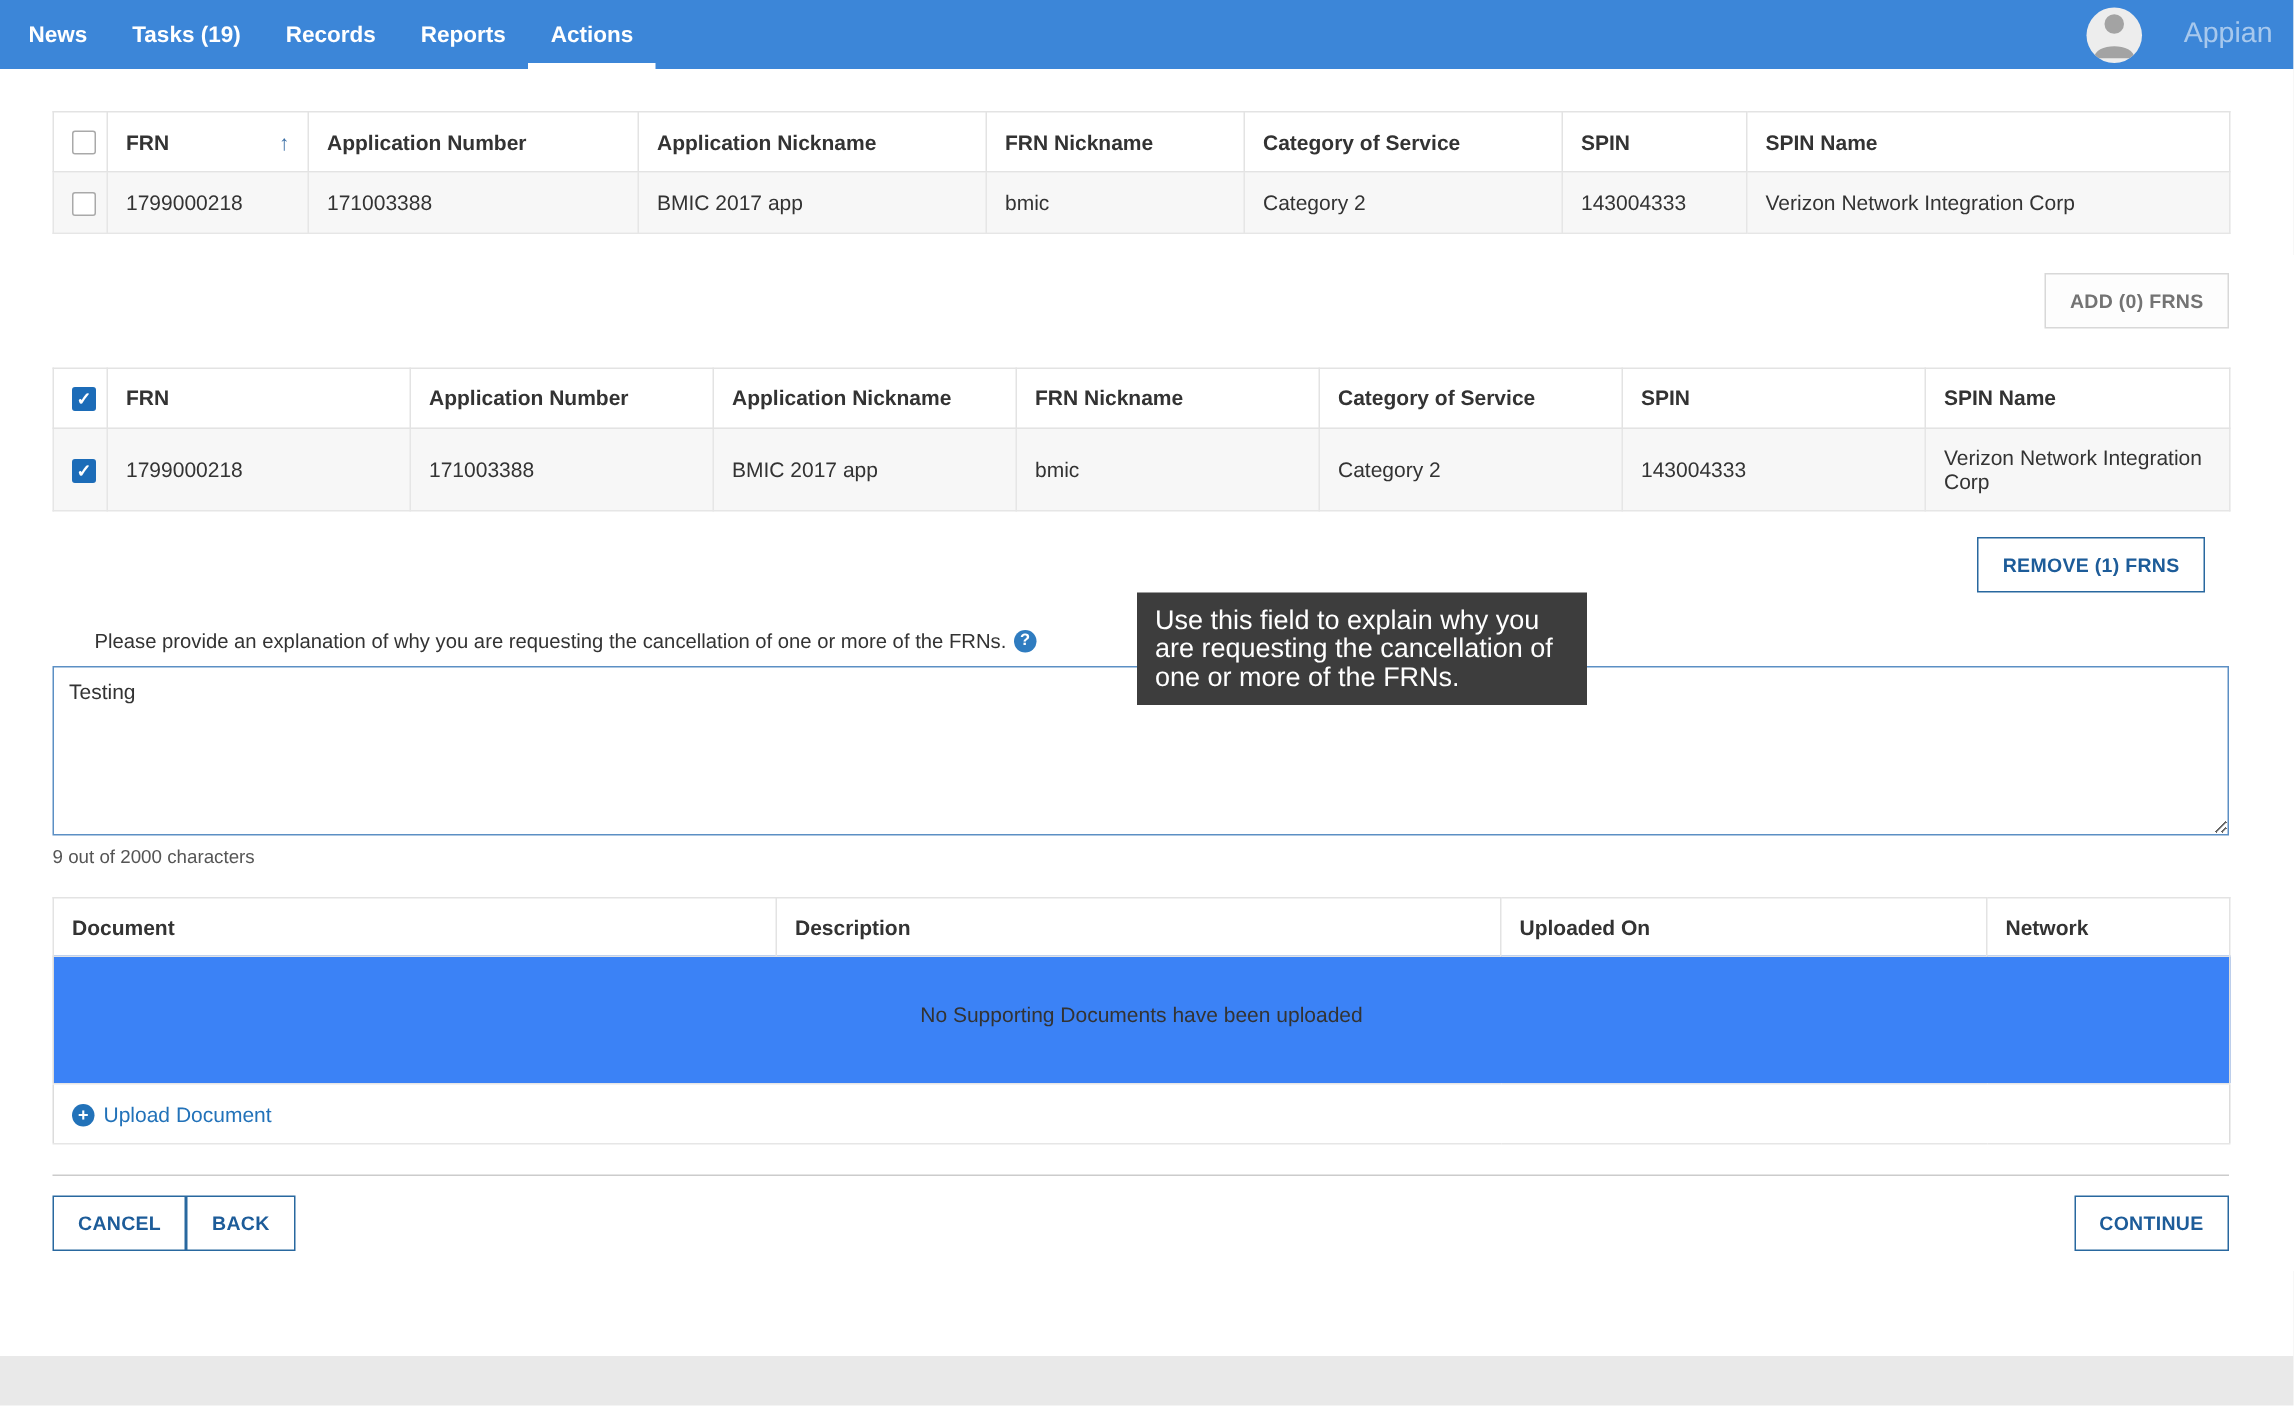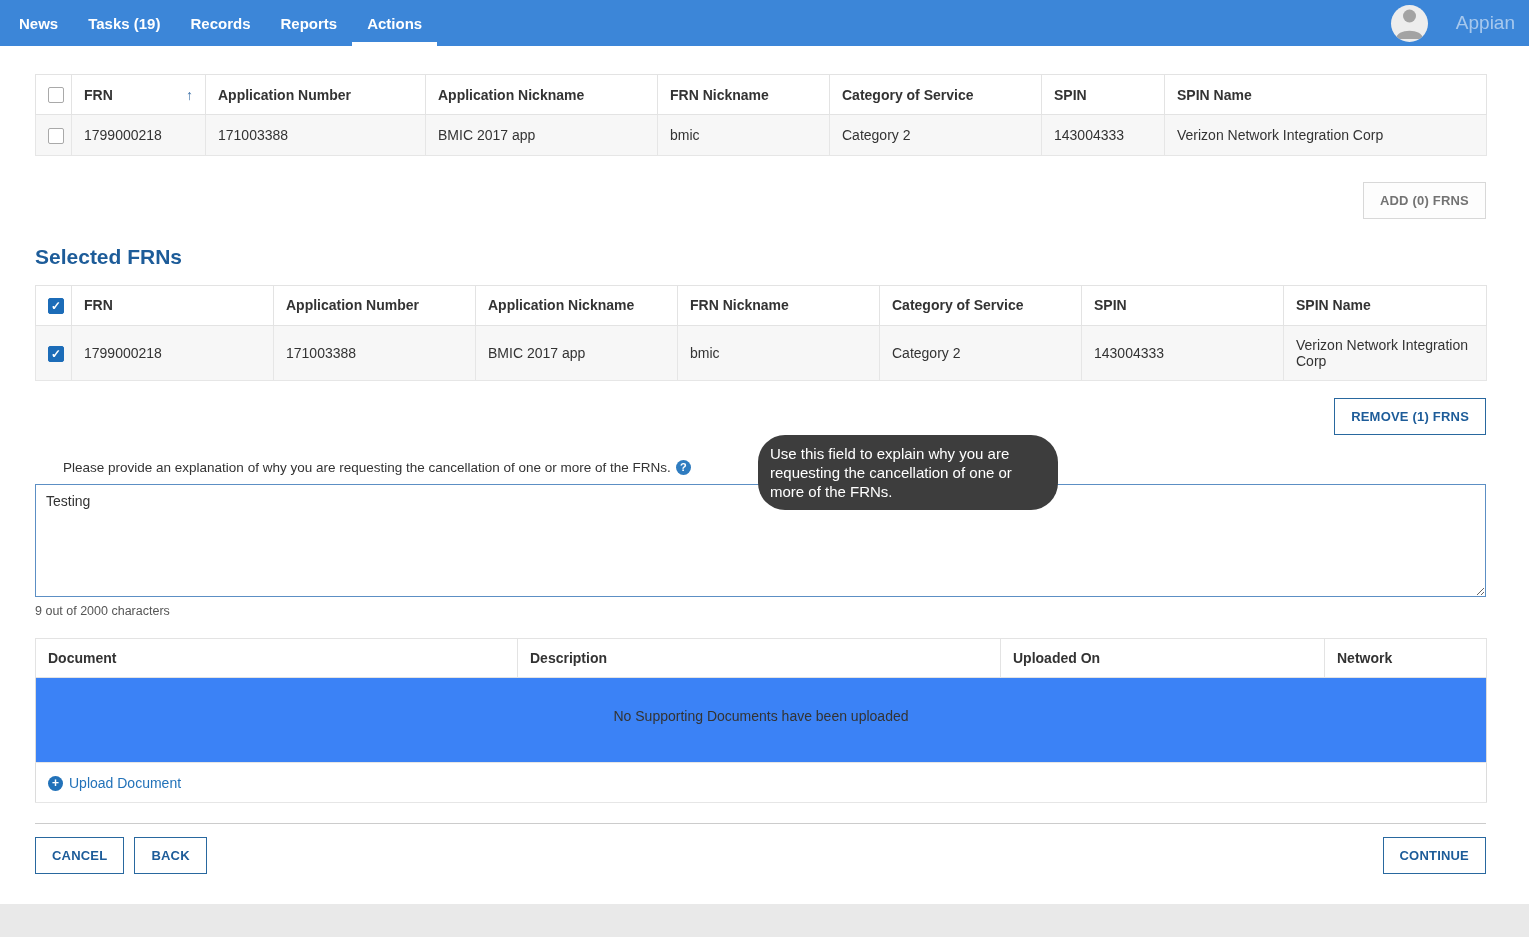--- a/index.html
+++ b/index.html
@@ -70,35 +70,35 @@
   .btn {
     font-family: "Liberation Sans", sans-serif;
     background: #fff; border: 1px solid #29689f; color: #1d5c99;
     font-weight: 700; font-size: 13px; padding: 10px 16px;
     cursor: pointer; letter-spacing: .2px;
   }
   .btn.disabled { color: #737373; border-color: #d8d8d8; background: #fdfdfd; cursor: default; }
 
   .add-row { text-align: right; margin: 26px 0 26px; }
   .section-heading { color: #1d5c99; font-size: 21px; font-weight: 700; margin: 4px 0 16px; }
-  .remove-row { text-align: right; margin: 17px 0 24px; }
+  .remove-row { text-align: right; margin: 17px 16px 24px; }
 
   
   .explain { position: relative; margin-top: 6px; }
   .field-label { font-weight: 400; font-size: 13.5px; margin-left: 28px; }
   .help {
     display: inline-block; width: 15px; height: 15px; border-radius: 50%;
     background: #2f7cc0; color: #fff; font-size: 11px; font-weight: 700;
     text-align: center; line-height: 15px; margin-left: 5px; cursor: pointer;
     vertical-align: text-bottom;
   }
   .tooltip {
     position: absolute; left: 723px; top: -24px; width: 300px;
-    background: #3d3d3d; color: #fff; font-size: 15px; line-height: 19px;
-    padding: 9px 12px; z-index: 5; border-radius: 27px;
+    background: #3d3d3d; color: #fff; font-size: 18px; line-height: 19px;
+    padding: 9px 12px; z-index: 5;
   }
   .explain textarea {
     width: 100%; height: 113px; margin-top: 9px;
     border: 1px solid #5c8fc4; padding: 8px 10px;
     font-family: "Liberation Sans", sans-serif; font-size: 14px; color: #333;
     resize: both; outline: none;
   }
   .char-count { font-size: 12.5px; color: #555; margin: 4px 0 20px; }
 
   
@@ -107,21 +107,21 @@
   .upload-grid td.link-cell { background: #fff; padding: 11px 12px; border-left: none; border-right: none; }
   .th-remove { text-align: center; }
   .upload-link { color: #2272b9; cursor: pointer; display: inline-flex; align-items: center; gap: 6px; font-size: 14px; }
   .plus-icon {
     display: inline-block; width: 15px; height: 15px; border-radius: 50%;
     background: #2272b9; color: #fff; font-size: 12px; font-weight: 700;
     text-align: center; line-height: 15px;
   }
 
   .divider { border: none; border-top: 1px solid #ccc; margin: 20px 0 0; }
-  .footer-bar { display: flex; gap: 10px; margin-top: 13px; align-items: center; }
+  .footer-bar { display: flex; margin-top: 13px; align-items: center; }
   .footer-spacer { flex: 1; }
 </style>
 </head>
 <body>
 
 <div class="topnav">
   <div class="nav-item">
       <span>News</span>
     </div>
   <div class="nav-item">
@@ -190,21 +190,20 @@
         <td>143004333</td>
         <td>Verizon Network Integration Corp</td>
       </tr>
     </tbody>
   </table>
 
   <div class="add-row">
     <button class="btn disabled">ADD (0) FRNS</button>
   </div>
 
-  <div class="section-heading">Selected FRNs</div>
 
   <table class="grid">
     <colgroup>
       <col style="width:36px">
         <col style="width:202px">
         <col style="width:202px">
         <col style="width:202px">
       <col style="width:202px">
         <col style="width:202px">
         <col style="width:202px">

